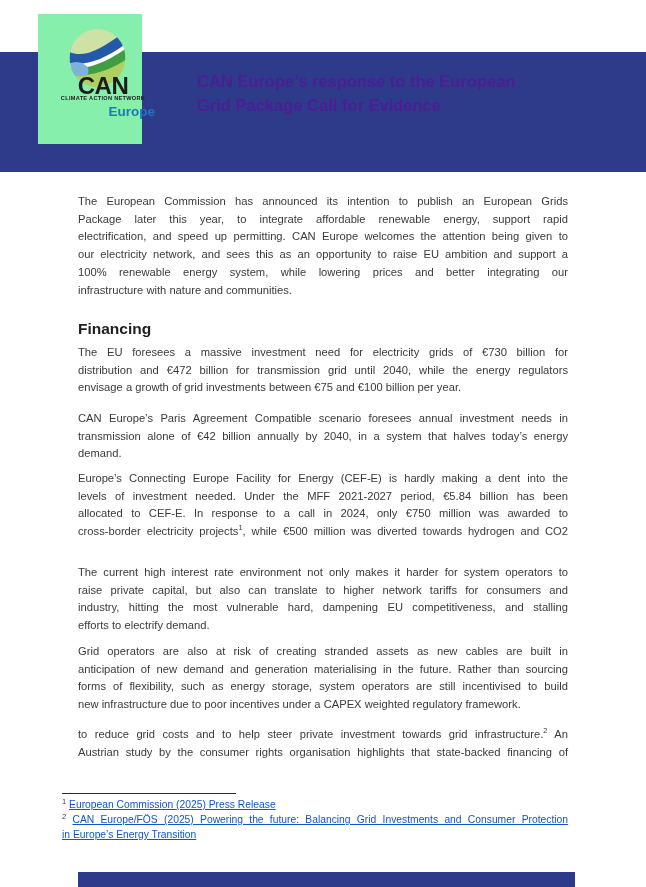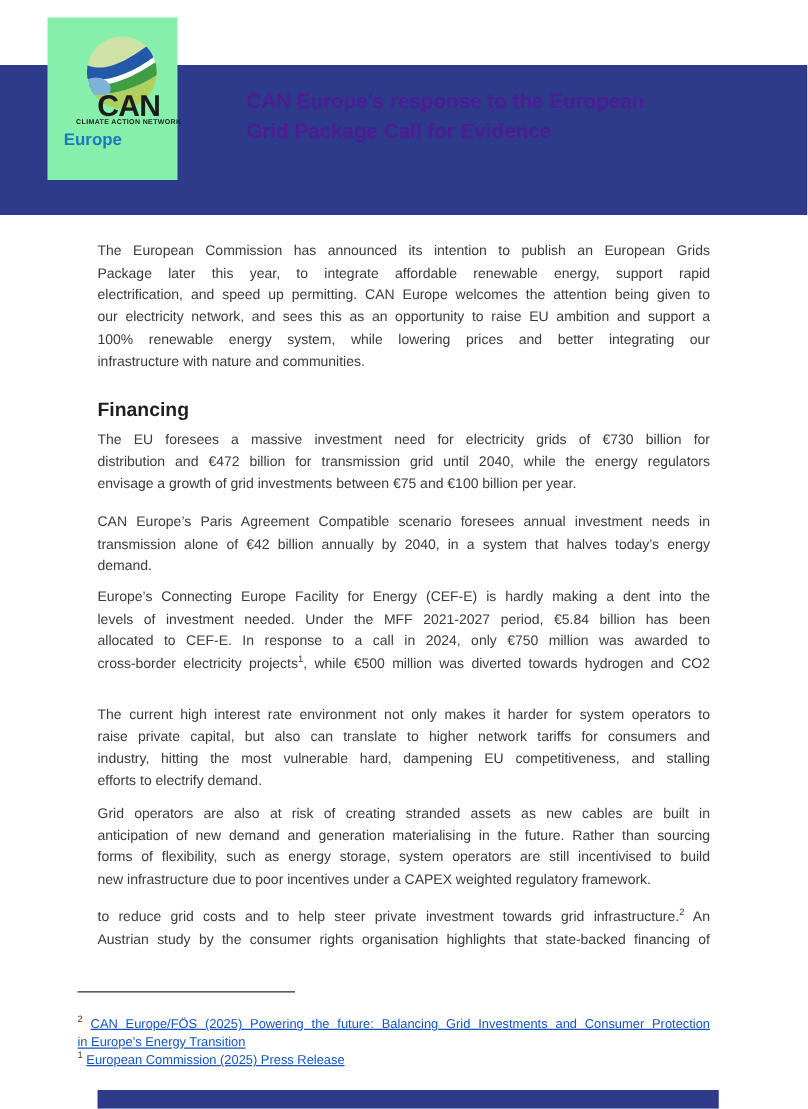--- a/index.html
+++ b/index.html
@@ -9,35 +9,35 @@
     position:relative;overflow:hidden;
     color:#3a3a3a;
   }
   .band{position:absolute;left:0;top:52px;width:646px;height:120px;background:#2e3a8a;}
   .logo-box{position:absolute;left:38px;top:14px;width:104px;height:130px;background:#86efac;}
   .logo-globe{position:absolute;left:31px;top:15px;}
   .logo-can{position:absolute;left:13px;top:60px;width:104px;text-align:center;
     font-size:24px;font-weight:bold;color:#1c1c1c;line-height:1;letter-spacing:-0.5px;}
   .logo-net{position:absolute;left:13px;top:82px;width:104px;text-align:center;
     font-size:5.6px;font-weight:bold;color:#1c1c1c;letter-spacing:0.3px;line-height:1;}
-  .logo-eur{position:absolute;left:13px;top:90px;width:104px;text-align:left;
+  .logo-eur{position:absolute;left:13px;top:90px;width:104px;text-align:right;
     font-size:13.5px;font-weight:bold;color:#1b79c0;line-height:1.2;}
   .title{position:absolute;left:197px;top:69px;color:#4c1d95;
     font-size:16.5px;font-weight:bold;line-height:24px;}
   .heading{position:absolute;left:78px;width:490px;
     font-size:15.5px;font-weight:bold;color:#1f1f1f;line-height:1.2;}
   .para{position:absolute;left:78px;width:490px;
     font-size:11.2px;line-height:17.7px;color:#3a3a3a;}
   .tline{text-align:justify;text-align-last:justify;white-space:normal;}
   .tline.last{text-align-last:left;}
   sup{font-size:7.5px;line-height:0;vertical-align:super;}
   .fnrule{position:absolute;left:62px;top:793px;width:174px;border-top:1px solid #2b2b2b;height:0;}
   .footnote{position:absolute;left:62px;width:506px;
     font-size:10.3px;line-height:15px;color:#3a3a3a;}
-  .fn-1{top:797px;margin-top:44px;}
+  .fn-1{top:797px;}
   .fn-2{top:812px;}
   .fnlink{color:#1155cc;text-decoration:underline;cursor:pointer;}
   .next-band{position:absolute;left:78px;top:872px;width:497px;height:15px;background:#2e3a8a;}
 </style>
 </head>
 <body>
 
 <div>
 
   <div class="band"></div>

